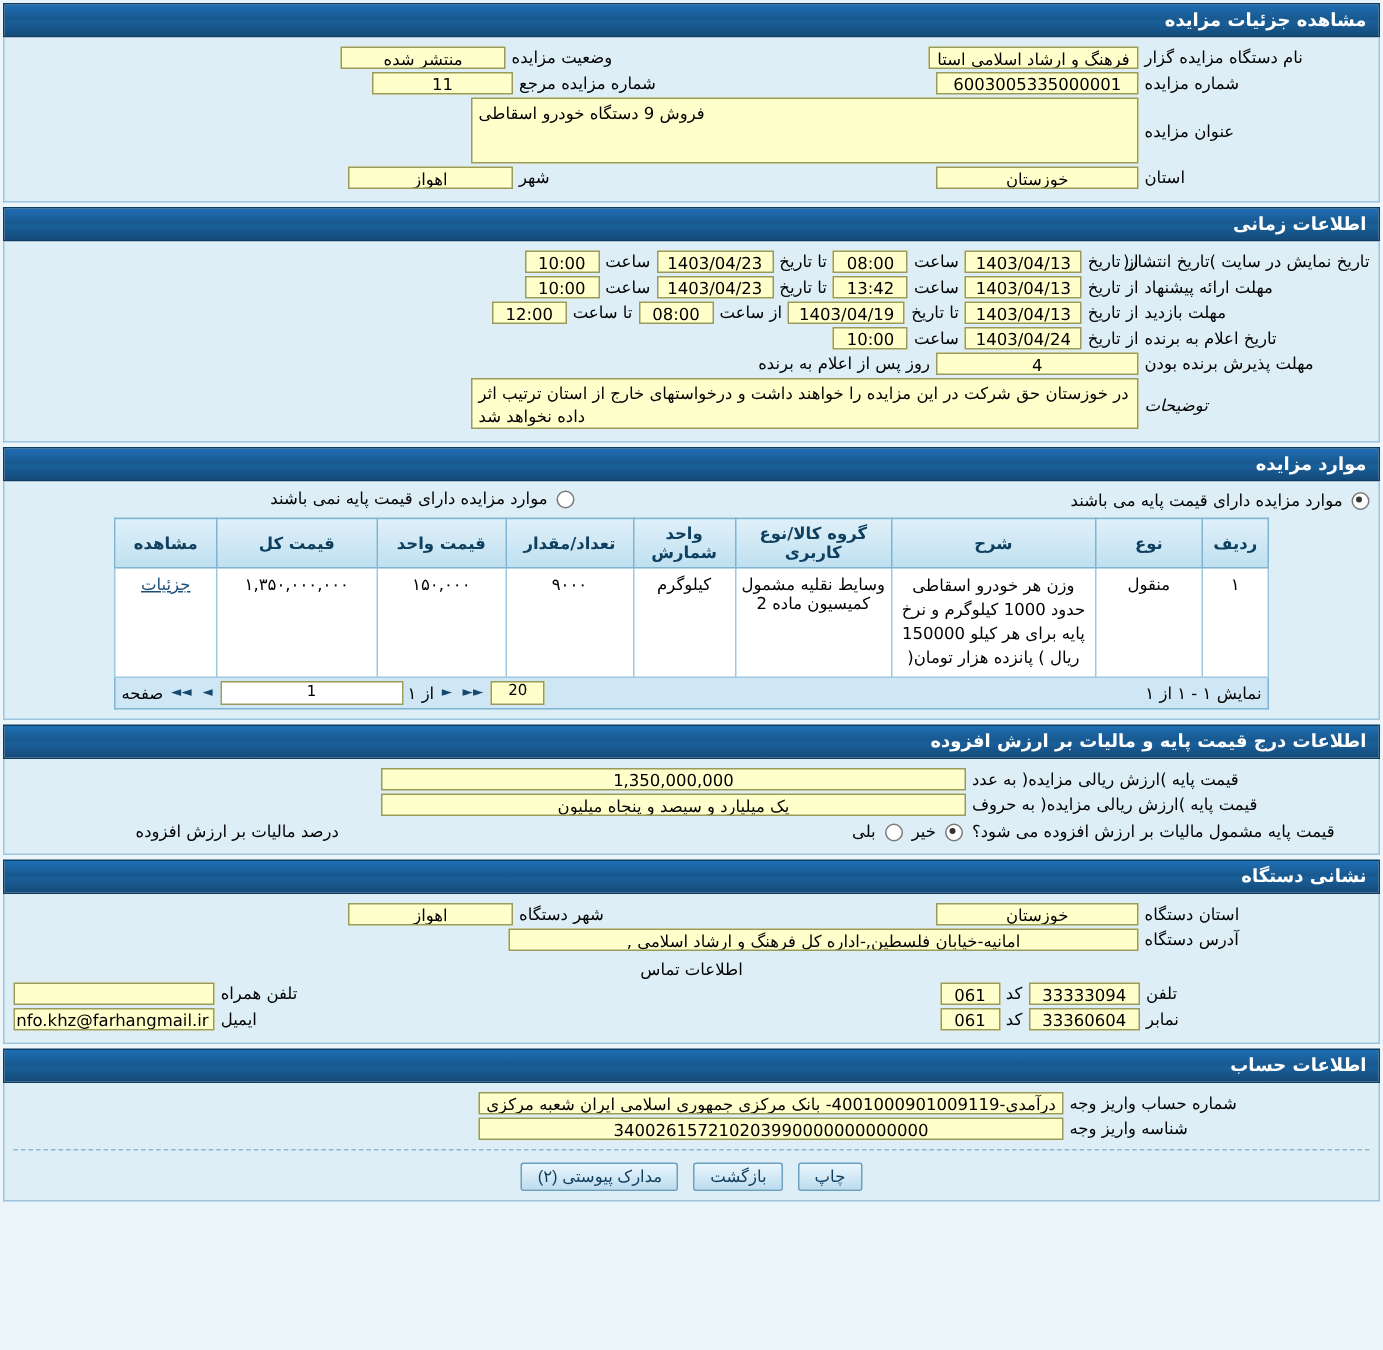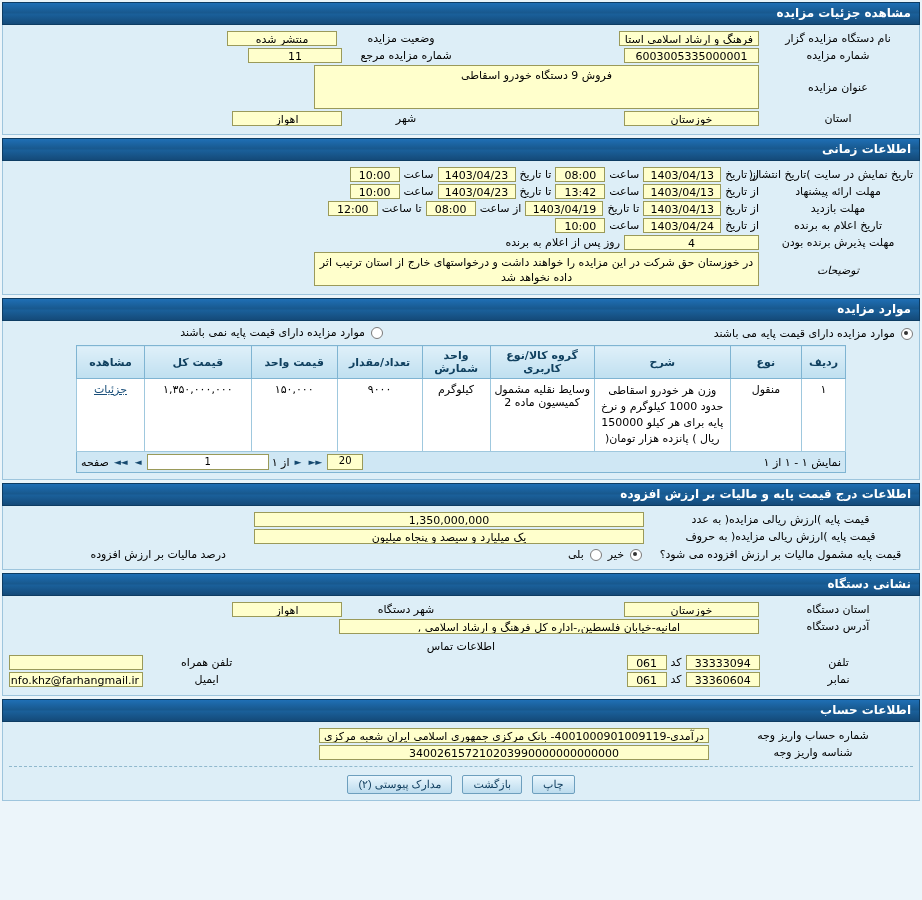--- a/index.html
+++ b/index.html
@@ -23,34 +23,34 @@
     text-align:right;
   }
   .sec-body{
     border:1px solid #9ec5dd;
     border-top:none;
     background:#ddeef7;
     margin:0 2px 3px 2px;
     padding:4px 6px 6px 6px;
   }
   .rowline{display:flex;align-items:center;justify-content:flex-start;margin:2px 0;gap:4px;flex-wrap:nowrap;}
-  .lbl{font-size:11px;text-align:center;white-space:nowrap;}
+  .lbl{font-size:11px;text-align:left;white-space:nowrap;}
   .lbl.w{width:150px;display:inline-block;}
   .lbl.w2{width:120px;display:inline-block;}
   .fld{
     background:#ffffcc;border:1px solid #9a9a5a;
     height:15px;line-height:15px;font-size:11px;
     padding:0 3px;box-sizing:border-box;
     overflow:hidden;white-space:nowrap;
   }
   .fld.center{text-align:center;}
   .area{
     background:#ffffcc;border:1px solid #9a9a5a;
     font-size:11px;padding:2px 4px;box-sizing:border-box;
-    text-align:center;line-height:15px;
+    text-align:left;line-height:15px;
   }
 
   
   table.grid{border-collapse:collapse;background:#fff;width:770px;margin:6px auto 0 auto;}
   table.grid th{
     background:linear-gradient(to bottom,#dff0f9,#bfe0f0);
     border:1px solid #7fb4d2;
     font-size:11px;font-weight:bold;padding:3px 2px;text-align:center;
     color:#10405f;
   }

